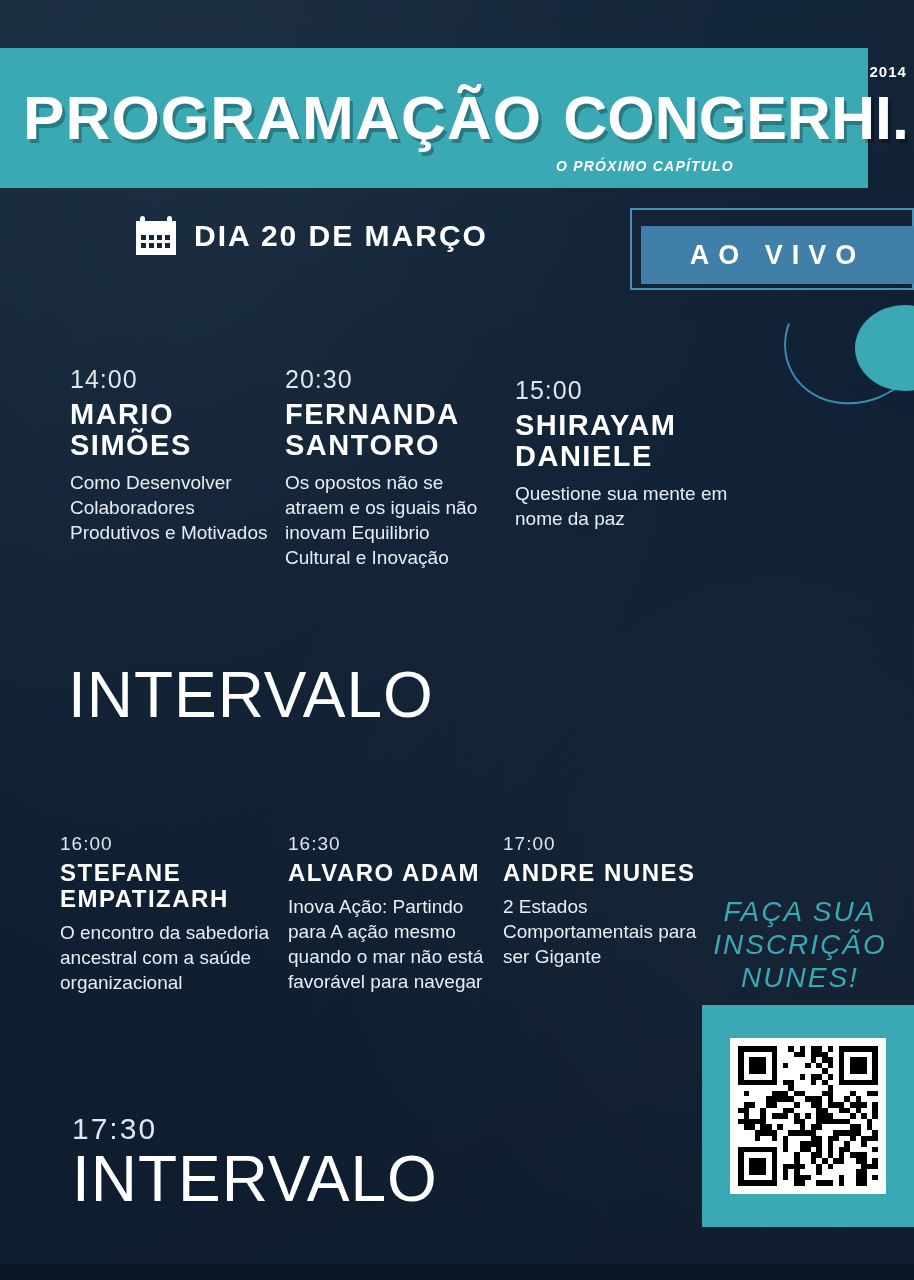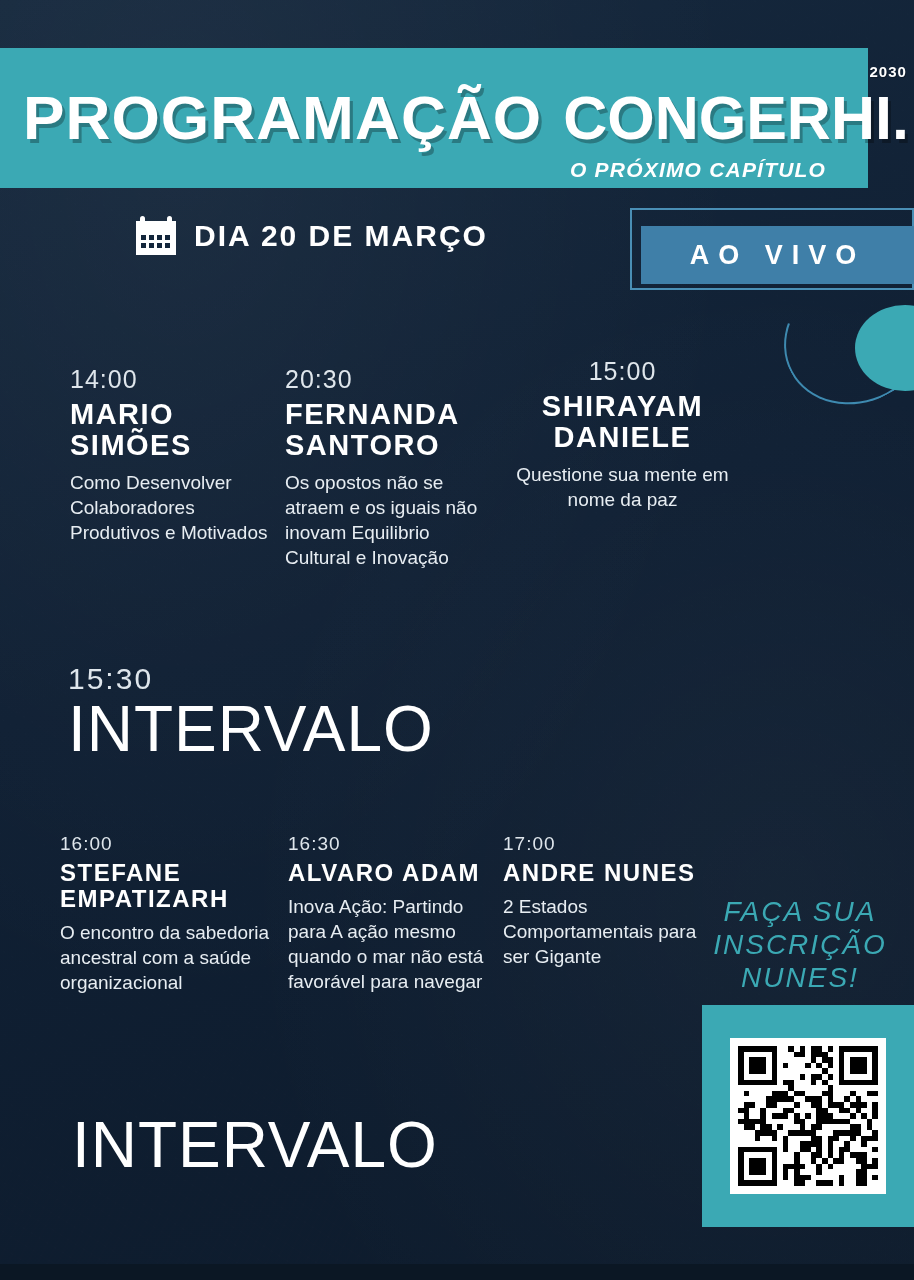--- a/index.html
+++ b/index.html
@@ -71,22 +71,22 @@
     position: absolute;
     right: 2px; top: -24px;
     font-size: 15px;
     font-weight: 700;
     letter-spacing: 1px;
     color: #ffffff;
     text-shadow: 1px 1px 0 rgba(0,0,0,0.25);
   }
   .title-sub {
     position: absolute;
-    left: 570px; top: 158px;
-    font-size: 21px;
+    left: 556px; top: 158px;
+    font-size: 14px;
     font-style: italic;
     font-weight: 700;
     letter-spacing: 1.2px;
     color: #ffffff;
   }
 
   
   .date-row {
     position: absolute;
     left: 134px; top: 214px;
@@ -237,21 +237,21 @@
 <body>
 
 <div class="poster">
   <div class="texture"></div>
 
   <div class="header-band"></div>
   <div class="header-inner">
     <div class="title-main">PROGRAMAÇÃO</div>
     <div class="title-second">
       <span>CONGERHI.</span>
-      <span class="title-year">2030</span>
+      <span class="title-year">2014</span>
     </div>
   </div>
   <div class="title-sub">O PRÓXIMO CAPÍTULO</div>
 
   <div class="date-row">
     <span class="cal-icon">
       <svg width="44" height="44" viewBox="0 0 44 44">
         <rect x="2" y="7" width="40" height="34" rx="3" fill="#ffffff"></rect>
         <rect x="2" y="7" width="40" height="9" fill="#ffffff"></rect>
         <rect x="2" y="16" width="40" height="25" fill="#ffffff"></rect>
@@ -286,21 +286,21 @@
       <div class="s-name">MARIO SIMÕES</div>
       <div class="s-desc">Como Desenvolver Colaboradores Produtivos e Motivados</div>
     </div>
 
     <div class="session" style="left:285px; top:365px; width:212px;">
       <div class="s-time">20:30</div>
       <div class="s-name">FERNANDA SANTORO</div>
       <div class="s-desc">Os opostos não se atraem e os iguais não inovam Equilibrio Cultural e Inovação</div>
     </div>
 
-    <div class="session" style="left:515px; top:357px; width:215px;text-align:center;">
+    <div class="session" style="left:515px; top:376px; width:215px;">
       <div class="s-time">15:00</div>
       <div class="s-name">SHIRAYAM DANIELE</div>
       <div class="s-desc">Questione sua mente em nome da paz</div>
     </div>
 
     <div class="session" style="left:60px; top:833px; width:215px;">
       <div class="s-time small">16:00</div>
       <div class="s-name sm">STEFANE EMPATIZARH</div>
       <div class="s-desc">O encontro da sabedoria ancestral com a saúde organizacional</div>
     </div>
@@ -312,25 +312,25 @@
     </div>
 
     <div class="session" style="left:503px; top:833px; width:200px;">
       <div class="s-time small">17:00</div>
       <div class="s-name sm">ANDRE NUNES</div>
       <div class="s-desc">2 Estados Comportamentais para ser Gigante</div>
     </div>
   </div>
 
   <div style="position:absolute; left:68px; top:662px;">
-    <div class="interval-time">15:30</div>
     <div class="interval-word">INTERVALO</div>
   </div>
 
   <div style="position:absolute; left:72px; top:1112px;">
+    <div class="interval-time">17:30</div>
     <div class="interval-word">INTERVALO</div>
   </div>
 
   <div class="cta-text">FAÇA SUA INSCRIÇÃO NUNES!</div>
   <div class="qr-panel">
     <div class="qr-white">
       <div class="qr-grid" id="qr-grid">
           <i></i>
           <i></i>
           <i></i>

